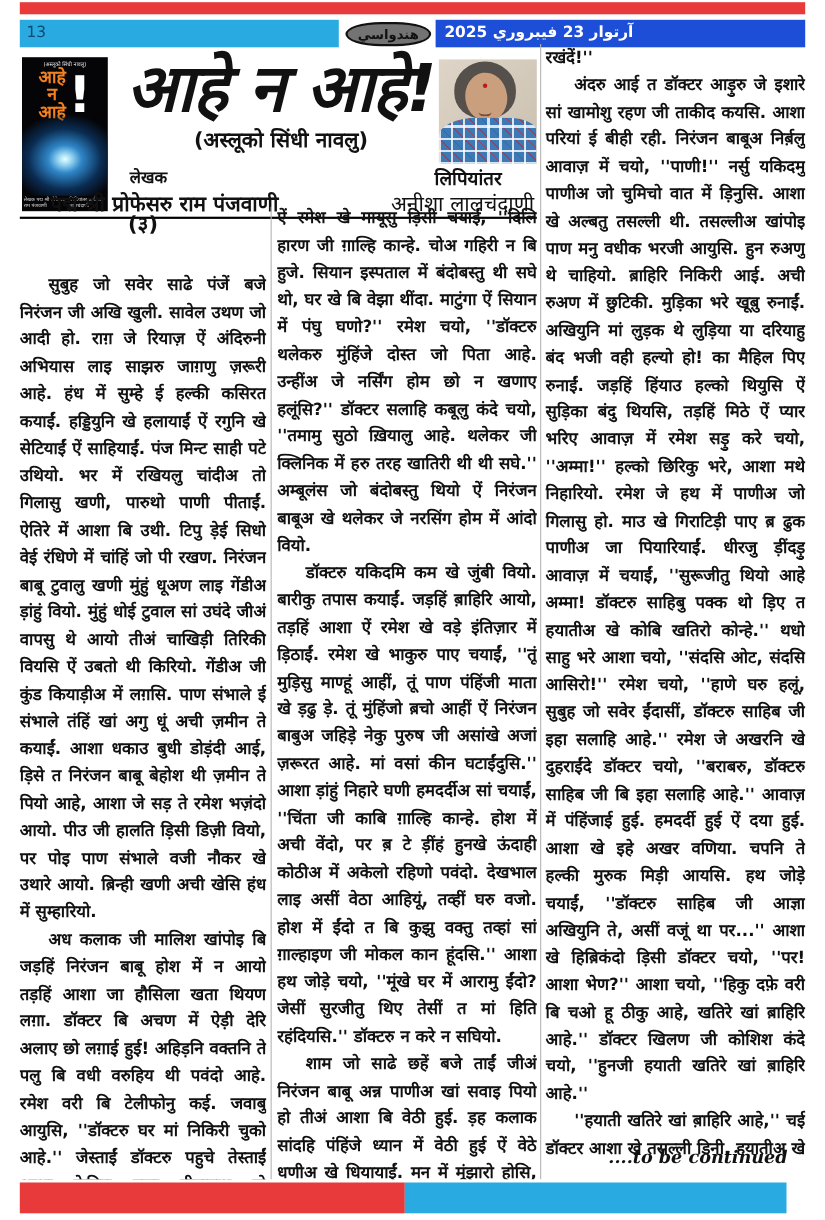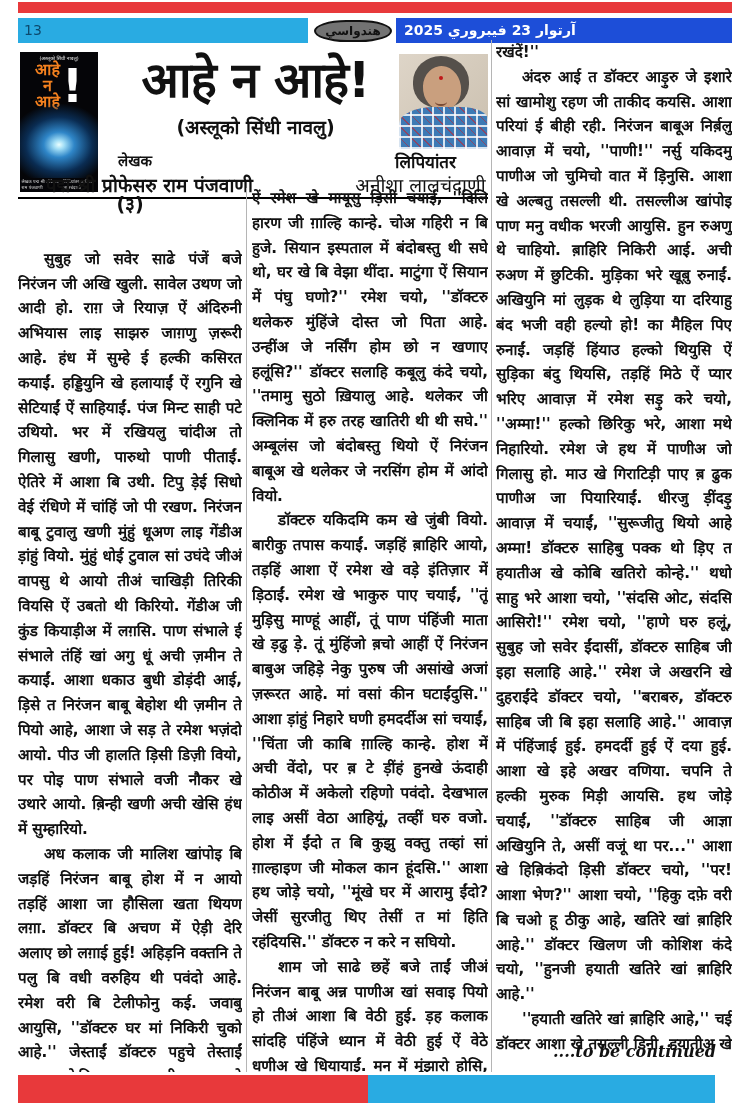--- a/index.html
+++ b/index.html
@@ -19,21 +19,21 @@
   .cover{position:absolute;left:2px;top:0;width:78px;height:140px;background:#050508;overflow:hidden;}
   .cover-top{font-size:6px;color:#eee;text-align:center;margin-top:2px;transform:scale(.8);}
   .cover-flex{display:flex;justify-content:center;align-items:flex-start;margin-top:0;}
   .cover-lines{color:#f4811f;font-weight:bold;font-size:16px;line-height:16px;text-align:center;}
   .cover-excl{color:#fff;font-weight:bold;font-size:46px;line-height:48px;margin-left:2px;}
   .cover-glow{position:absolute;left:-10px;top:52px;width:98px;height:74px;
       background:radial-gradient(ellipse at 50% 55%, #eaffff 0%, #9fdcf5 8%, #2f86c8 22%, #0a2c52 48%, rgba(0,0,10,0) 72%);}
   .cover-credits{position:absolute;bottom:2px;left:0;width:100%;display:flex;justify-content:space-between;
       font-size:6px;color:#ddd;padding:0 2px;box-sizing:border-box;transform:scale(.75);transform-origin:bottom left;width:133%;}
   .mast-center{position:absolute;left:85px;top:0;width:305px;text-align:center;}
-  .mast-title{font-size:49px;font-weight:bold;line-height:58px;letter-spacing:-1px;}
+  .mast-title{font-size:60px;font-weight:bold;line-height:58px;letter-spacing:-1px;font-style:italic;}
   .mast-subtitle{font-size:19px;font-weight:bold;margin-top:4px;}
   .mast-photo{position:absolute;left:381px;top:2px;width:89px;height:95px;background:linear-gradient(135deg,#ded5c8,#cabfae);overflow:hidden;}
   .photo-hair{position:absolute;left:14px;top:2px;width:56px;height:52px;background:#55504b;border-radius:50% 50% 45% 45%;}
   .photo-face{position:absolute;left:24px;top:12px;width:38px;height:44px;background:#c99f7e;border-radius:50% 50% 48% 48%;transform:rotate(-8deg);}
   .photo-bindi{position:absolute;left:40px;top:22px;width:4px;height:4px;background:#c01818;border-radius:50%;}
   .photo-smile{position:absolute;left:36px;top:44px;width:12px;height:6px;border-bottom:2px solid #7a4a34;border-radius:50%;}
   .photo-shirt{position:absolute;left:0;bottom:0;width:100%;height:42px;background-color:#3d7ab5;
       background-image:repeating-linear-gradient(0deg,rgba(255,255,255,.8) 0 2px,rgba(0,0,0,0) 2px 11px),
                        repeating-linear-gradient(90deg,rgba(255,255,255,.8) 0 2px,rgba(0,0,0,0) 2px 11px),
                        repeating-linear-gradient(45deg,rgba(200,30,40,.55) 0 1px,rgba(0,0,0,0) 1px 8px);

